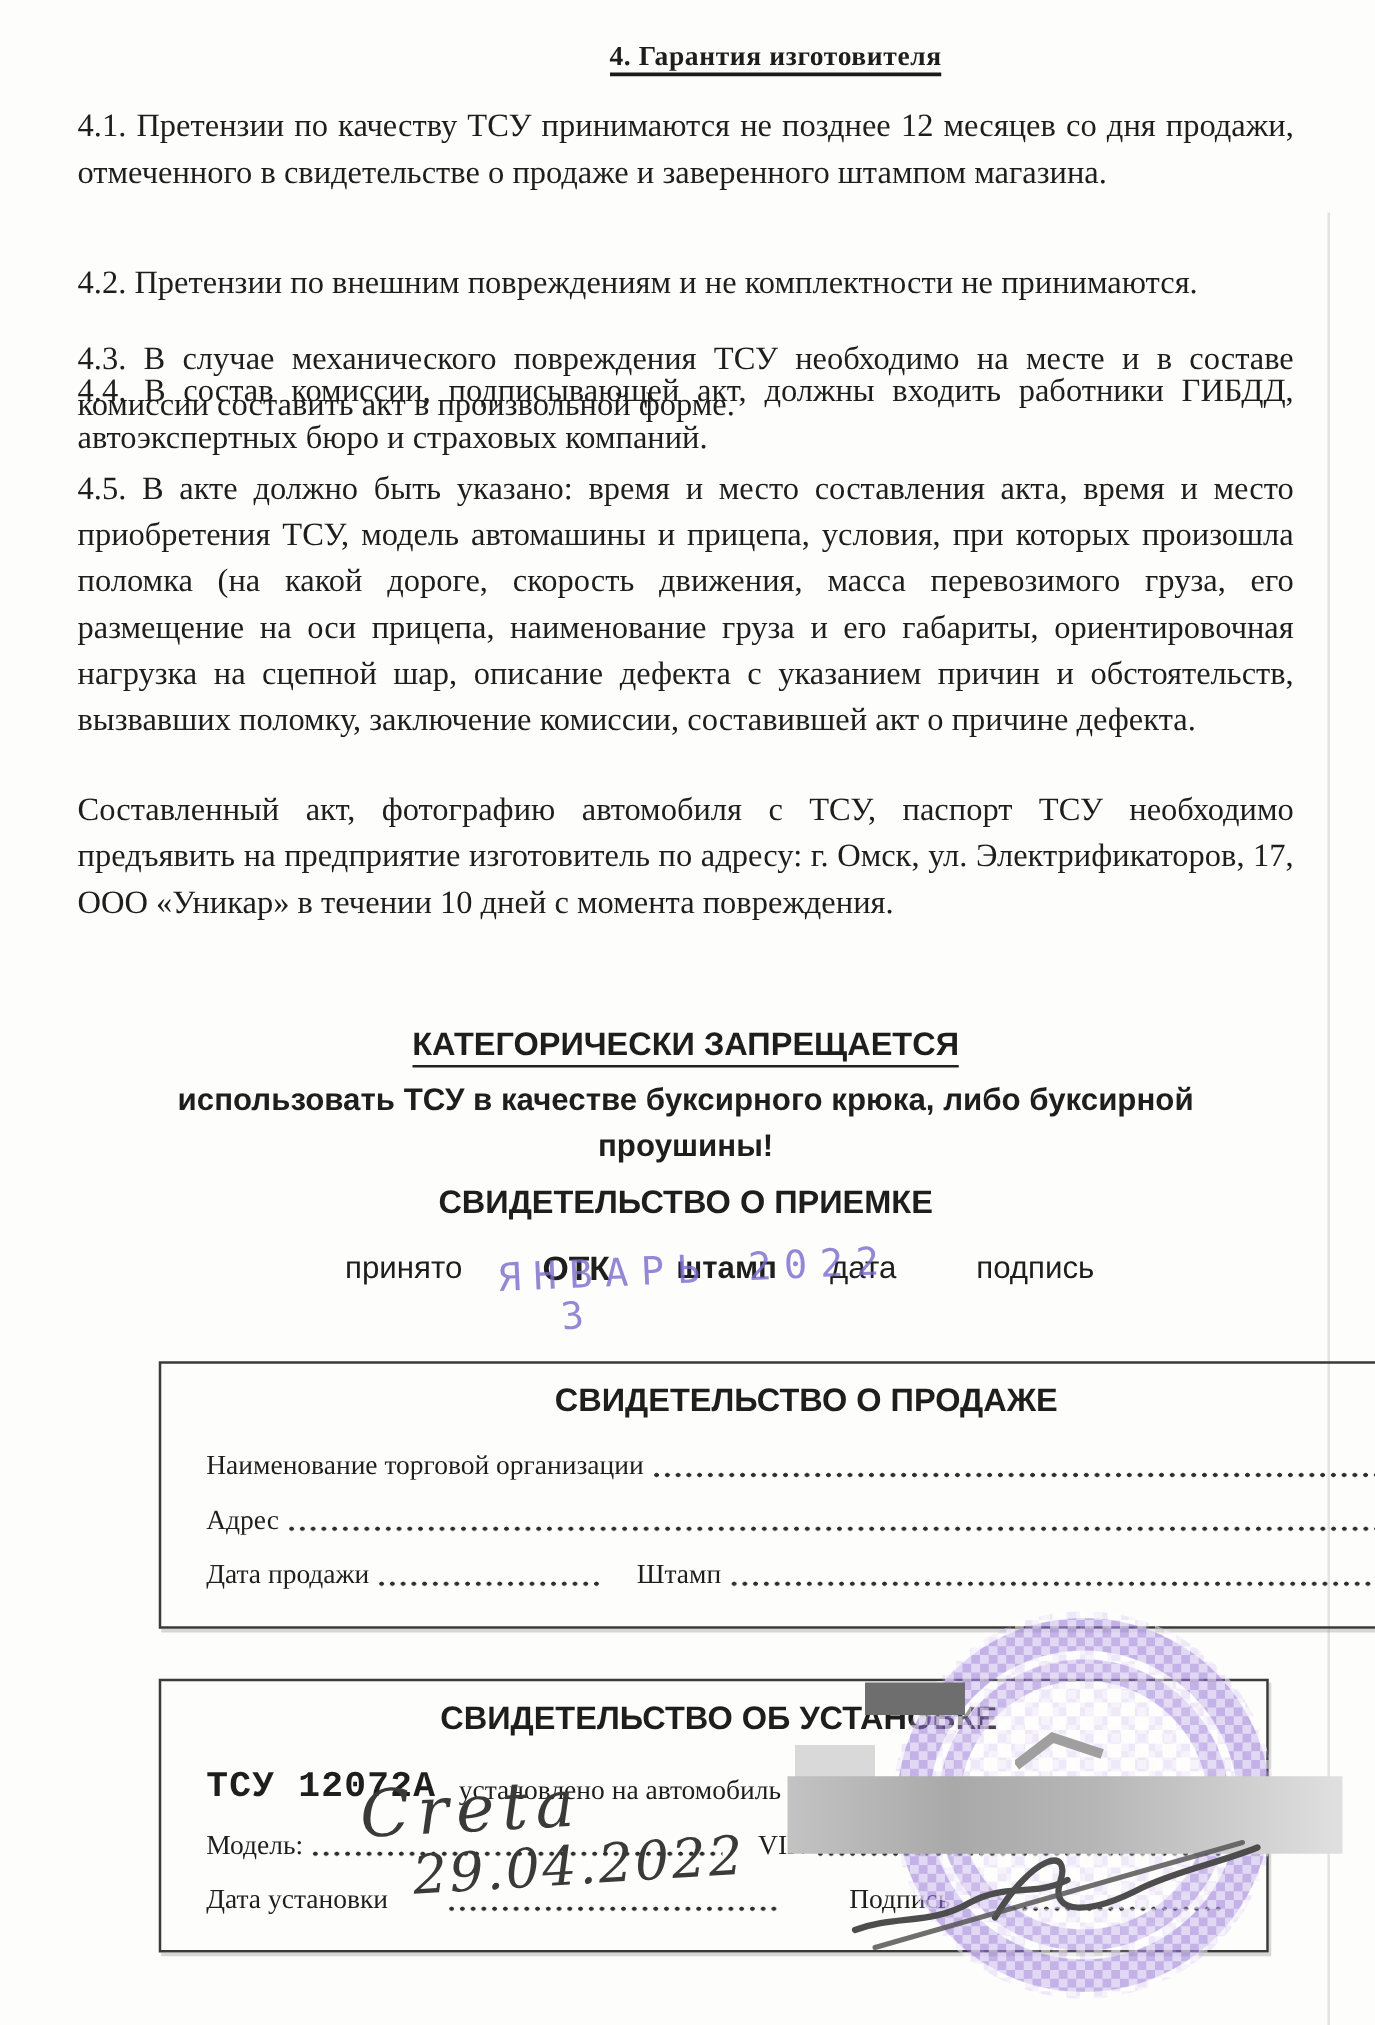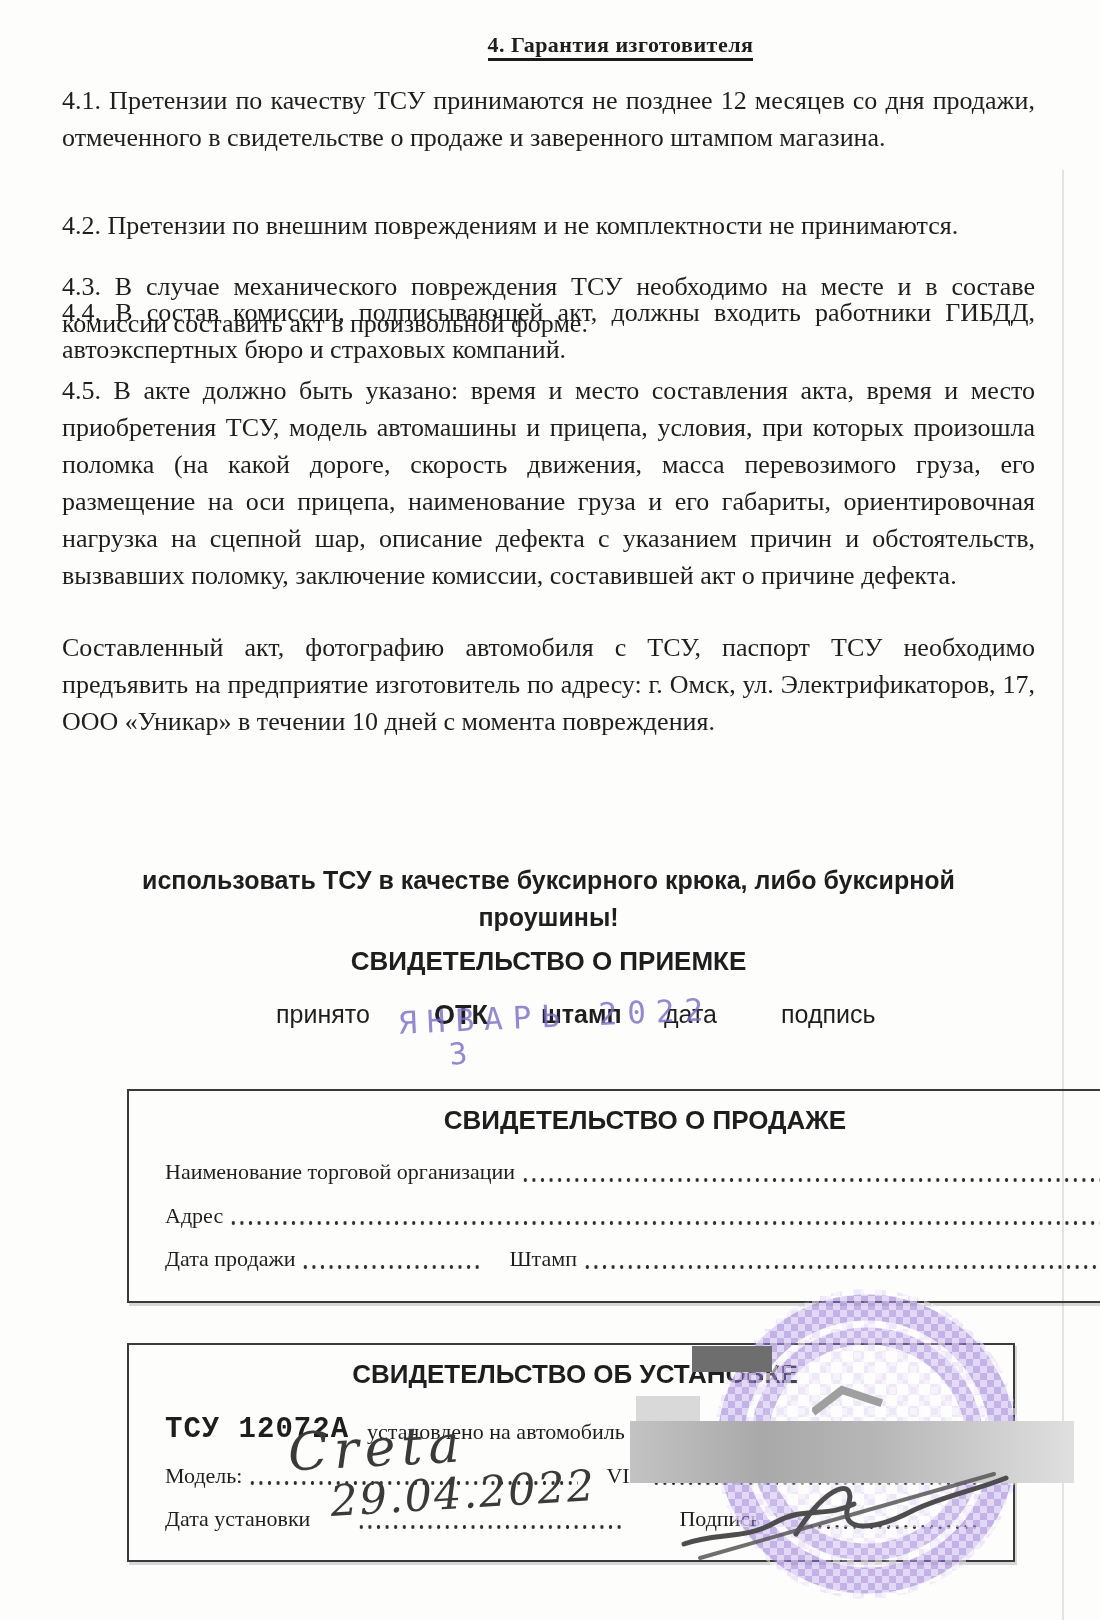--- a/index.html
+++ b/index.html
@@ -102,20 +102,23 @@
     <span class="u">4. Гарантия изготовителя</span>
   </div>
 
   <div class="abs body-text" style="top:82px;">4.1. Претензии по качеству ТСУ принимаются не позднее 12 месяцев со дня продажи, отмеченного в свидетельстве о продаже и заверенного штампом магазина.</div>
   <div class="abs body-text" style="top:184px;margin-top:23px;">4.2. Претензии по внешним повреждениям и не комплектности не принимаются.</div>
   <div class="abs body-text" style="top:233px;margin-top:35px;">4.3. В случае механического повреждения ТСУ необходимо на месте и в составе комиссии составить акт в произвольной форме.</div>
   <div class="abs body-text" style="top:294px;">4.4. В состав комиссии, подписывающей акт, должны входить работники ГИБДД, автоэкспертных бюро и страховых компаний.</div>
   <div class="abs body-text" style="top:372px;">4.5. В акте должно быть указано: время и место составления акта, время и место приобретения ТСУ, модель автомашины и прицепа, условия, при которых произошла поломка (на какой дороге, скорость движения, масса перевозимого груза, его размещение на оси прицепа, наименование груза и его габариты, ориентировочная нагрузка на сцепной шар, описание дефекта с указанием причин и обстоятельств, вызвавших поломку, заключение комиссии, составившей акт о причине дефекта.</div>
   <div class="abs body-text" style="top:629px;">Составленный акт, фотографию автомобиля с ТСУ, паспорт ТСУ необходимо предъявить на предприятие изготовитель по адресу: г. Омск, ул. Электрификаторов, 17, ООО «Уникар» в течении 10 дней с момента повреждения.</div>
 
+  <div class="abs centered sans" style="top:820px;">
+    <span class="h-bold h-under">КАТЕГОРИЧЕСКИ ЗАПРЕЩАЕТСЯ</span>
+  </div>
   <div class="abs centered sans warn-line" style="top:866px;">использовать ТСУ в качестве буксирного крюка, либо буксирной</div>
   <div class="abs centered sans warn-line" style="top:903px;">проушины!</div>
 
   <div class="abs sans" style="left:0;top:1000px;width:1100px;height:34px;">
     <span class="col-word" style="left:276px;">принято</span>
     <span class="col-word" style="left:434px;font-weight:bold;font-size:27px;">ОТК</span>
     <span class="col-word" style="left:541px;font-weight:600;">штамп</span>
     <span class="col-word" style="left:664px;">дата</span>
     <span class="col-word" style="left:781px;">подпись</span>
   </div>

